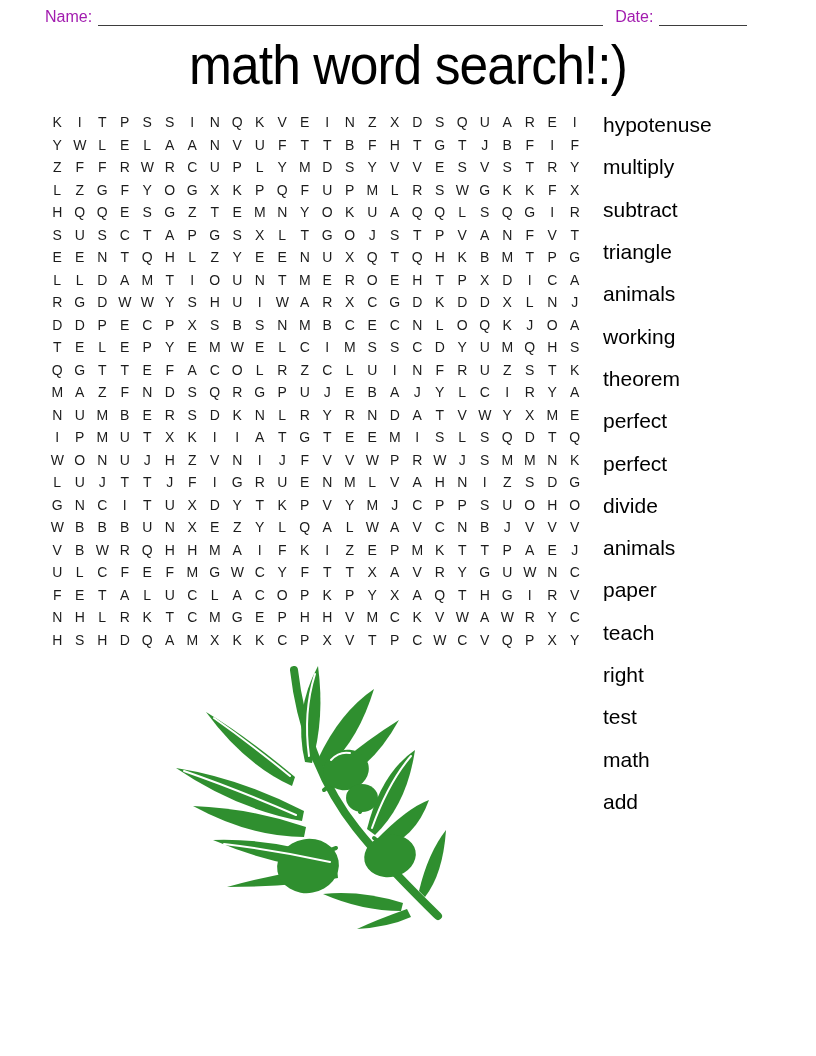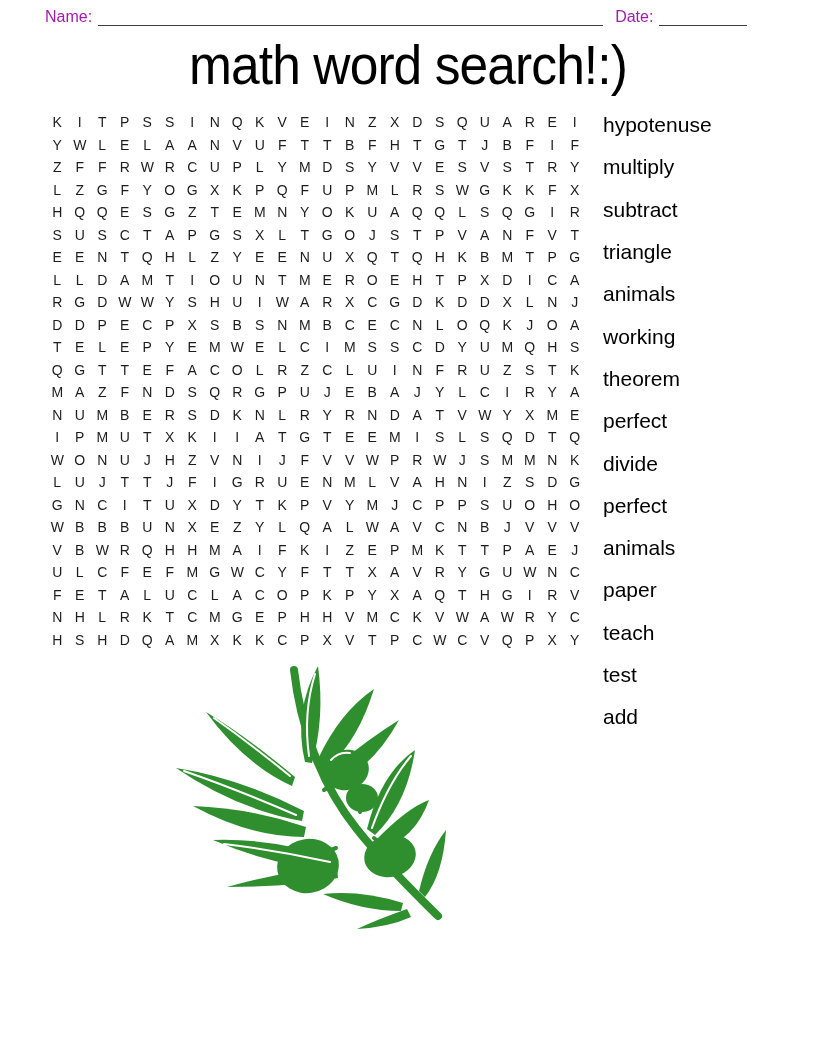--- a/index.html
+++ b/index.html
@@ -636,26 +636,28 @@
 
 <ul class="wordlist">
     <li>hypotenuse</li>
     <li>multiply</li>
     <li>subtract</li>
     <li>triangle</li>
     <li>animals</li>
     <li>working</li>
     <li>theorem</li>
     <li>perfect</li>
+    <li>perfect</li>
     <li>divide</li>
-    <li>perfect</li>
     <li>animals</li>
     <li>paper</li>
     <li>teach</li>
+    <li>right</li>
     <li>test</li>
+    <li>math</li>
     <li>add</li>
   </ul>
 
 <div class="branch">
   <svg width="280" height="278" viewBox="0 0 280 278" xmlns="http://www.w3.org/2000/svg">
 
     <path class="greenstroke" stroke-width="8" d="M128,12 C134,64 152,122 190,170 C220,208 250,236 272,258"></path>
 
     <path class="greenstroke" stroke-width="4" d="M158,132 Q172,122 179,113"></path>
     <path class="greenstroke" stroke-width="4" d="M194,154 Q198,147 198,141"></path>

